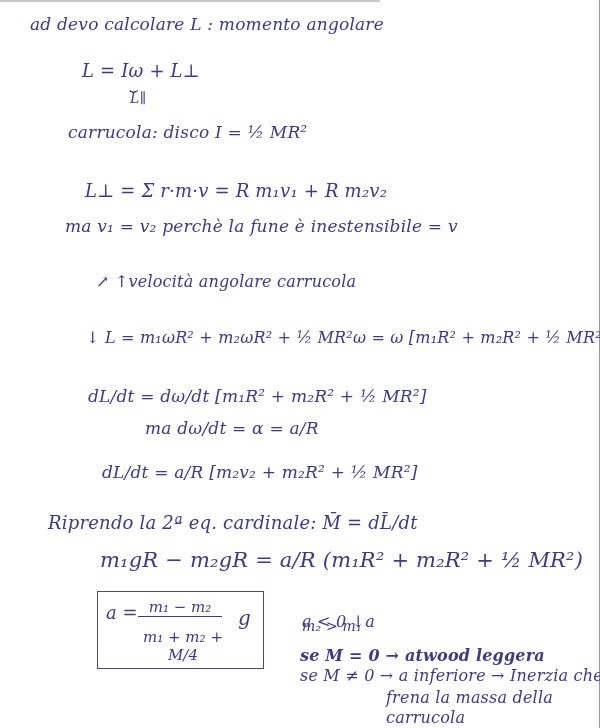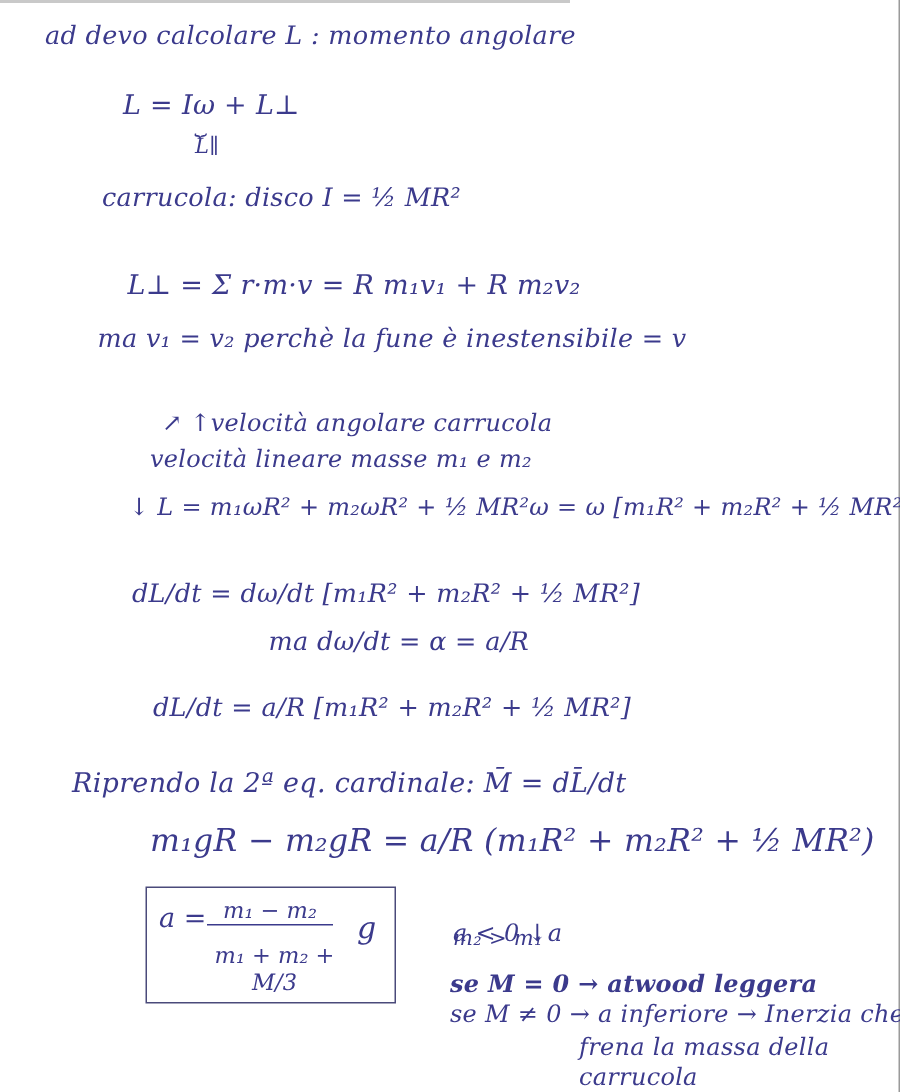--- a/index.html
+++ b/index.html
@@ -27,33 +27,32 @@
   <div class="topedge"></div>
   <div class="rightedge"></div>
 
   <div class="line" style="left:30px;top:14px;">ad devo calcolare L : momento angolare</div>
   <div class="line" style="left:82px;top:60px;font-size:18px;">L = Iω + L⊥</div>
   <div class="brace sm" style="left:130px;top:76px;">⏟</div>
   <div class="line sm" style="left:130px;top:90px;">L∥</div>
   <div class="line" style="left:68px;top:122px;">carrucola: disco   I = ½ MR²</div>
   <div class="line" style="left:85px;top:180px;font-size:18px;">L⊥ = Σ r·m·v = R m₁v₁ + R m₂v₂</div>
   <div class="line" style="left:65px;top:216px;">ma  v₁ = v₂   perchè la fune è inestensibile = v</div>
-  <div class="line md" style="left:108px;top:272px;">↗  ↑velocità angolare carrucola</div>
-  <div class="line md" style="left:100px;top:296px;">velocità lineare masse m₁ e m₂</div>
+  <div class="line md" style="left:96px;top:272px;">↗  ↑velocità angolare carrucola</div>
   <div class="line" style="left:86px;top:328px;font-size:16px;">↓  L = m₁ωR² + m₂ωR² + ½ MR²ω = ω [m₁R² + m₂R² + ½ MR²]</div>
   <div class="line" style="left:88px;top:370px;font-size:17px;margin-top:16px;">dL/dt = dω/dt [m₁R² + m₂R² + ½ MR²]</div>
-  <div class="line" style="left:145px;top:418px;font-size:17px;margin-left:34px;">ma  dω/dt = α = a/R</div>
-  <div class="line" style="left:102px;top:462px;font-size:17px;">dL/dt = a/R [m₁R² + m₂R² + ½ MR²]</div>
+  <div class="line" style="left:145px;top:418px;font-size:17px;">ma  dω/dt = α = a/R</div>
+  <div class="line" style="left:102px;top:462px;font-size:17px;">dL/dt = a/R [m₂v₂ + m₂R² + ½ MR²]</div>
   <div class="line" style="left:48px;top:512px;font-size:18px;text-align:right;">Riprendo la 2ª eq. cardinale:  M̄ = dL̄/dt</div>
   <div class="line" style="left:100px;top:548px;font-size:21px;">m₁gR − m₂gR = a/R (m₁R² + m₂R² + ½ MR²)</div>
 
   <div class="box">
     <span class="lhs">a =</span>
     <span class="num">m₁ − m₂</span>
-    <span class="den">m₁ + m₂ + M/3</span>
+    <span class="den">m₁ + m₂ + M/4</span>
     <span class="g">g</span>
   </div>
 
   <div class="line sm" style="left:302px;top:618px;">m₂ &gt; m₁</div>
   <div class="line md" style="left:302px;top:612px;">a &lt; 0     ↓a</div>
   <div class="line md" style="left:300px;top:646px;font-weight:bold;">se M = 0 → atwood leggera</div>
   <div class="line md" style="left:300px;top:666px;">se M ≠ 0 → a inferiore → Inerzia che</div>
   <div class="line md" style="left:386px;top:688px;">frena la massa della</div>
   <div class="line md" style="left:386px;top:708px;">carrucola</div>
 </div>

